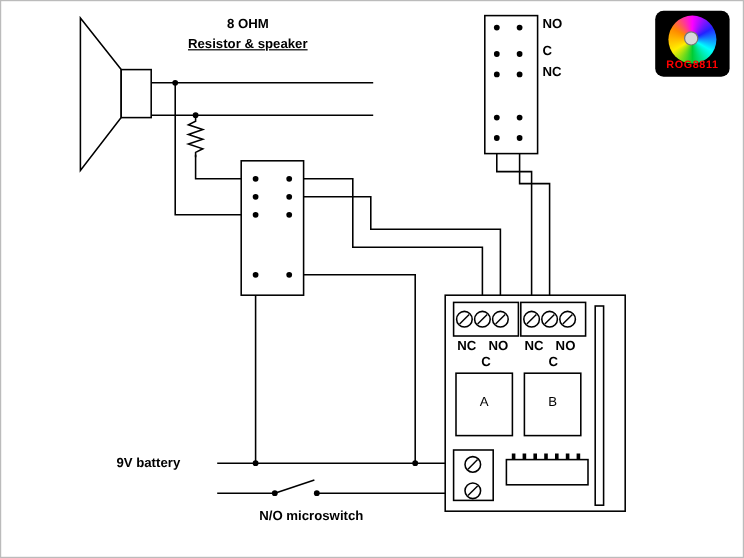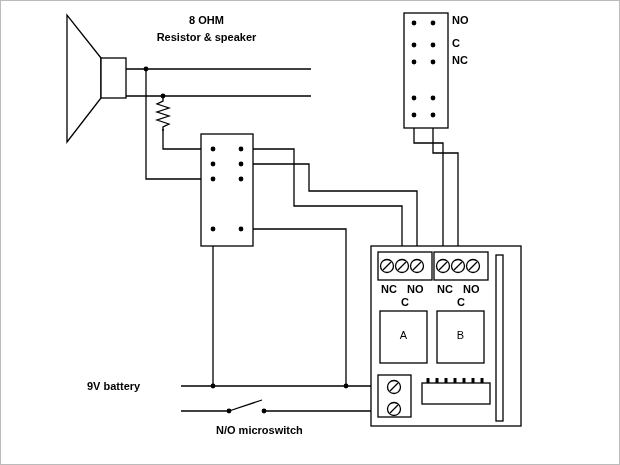--- a/index.html
+++ b/index.html
@@ -154,34 +154,40 @@
 
     <g>
       <circle class="pin" cx="145" cy="68" r="2.4"></circle>
       <circle class="pin" cx="162" cy="95" r="2.4"></circle>
       <circle class="pin" cx="212" cy="385" r="2.4"></circle>
       <circle class="pin" cx="345" cy="385" r="2.4"></circle>
     </g>
   </svg>
 
   <div class="lbl lbl-center" style="left:118px;top:13px;width:175px;">8 OHM</div>
-  <div class="lbl lbl-center" style="left:118px;top:30px;width:175px;">Resistor &amp; speaker</div>
+  <div class="lbl lbl-center" style="left:118px;top:30px;width:175px;text-decoration:underline;">Resistor &amp; speaker</div>
 
   <div class="lbl" style="left:451px;top:13px;">NO</div>
   <div class="lbl" style="left:451px;top:36px;">C</div>
   <div class="lbl" style="left:451px;top:53px;">NC</div>
 
   <div class="lbl small-lbl" style="left:380px;top:282px;">NC</div>
   <div class="lbl small-lbl" style="left:406px;top:282px;">NO</div>
   <div class="lbl small-lbl lbl-center" style="left:377px;top:295px;width:54px;">C</div>
 
   <div class="lbl small-lbl" style="left:436px;top:282px;">NC</div>
   <div class="lbl small-lbl" style="left:462px;top:282px;">NO</div>
   <div class="lbl small-lbl lbl-center" style="left:433px;top:295px;width:54px;">C</div>
 
   <div class="lbl plain lbl-center" style="left:379px;top:328px;width:47px;">A</div>
   <div class="lbl plain lbl-center" style="left:436px;top:328px;width:47px;">B</div>
 
-  <div class="lbl" style="left:86px;top:379px;">9V battery</div>
+  <div class="lbl" style="left:96px;top:379px;">9V battery</div>
   <div class="lbl" style="left:186px;top:423px;margin-left:29px;">N/O microswitch</div>
 
+  <div class="logo">
+    <div class="cd">
+      <div class="cd-hole"></div>
+    </div>
+    <div class="logo-text">ROG8811</div>
+  </div>
 
 </div>
 
 </body></html>

